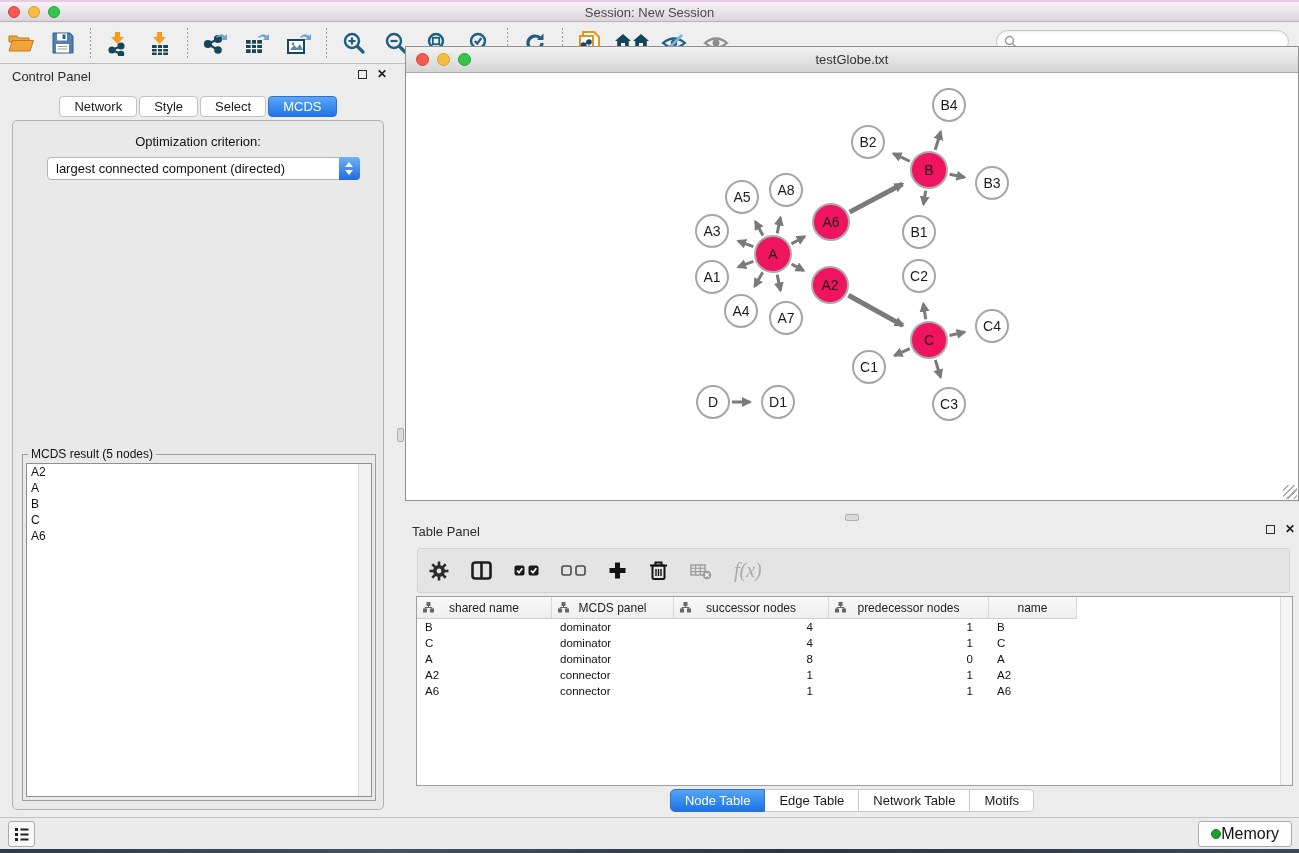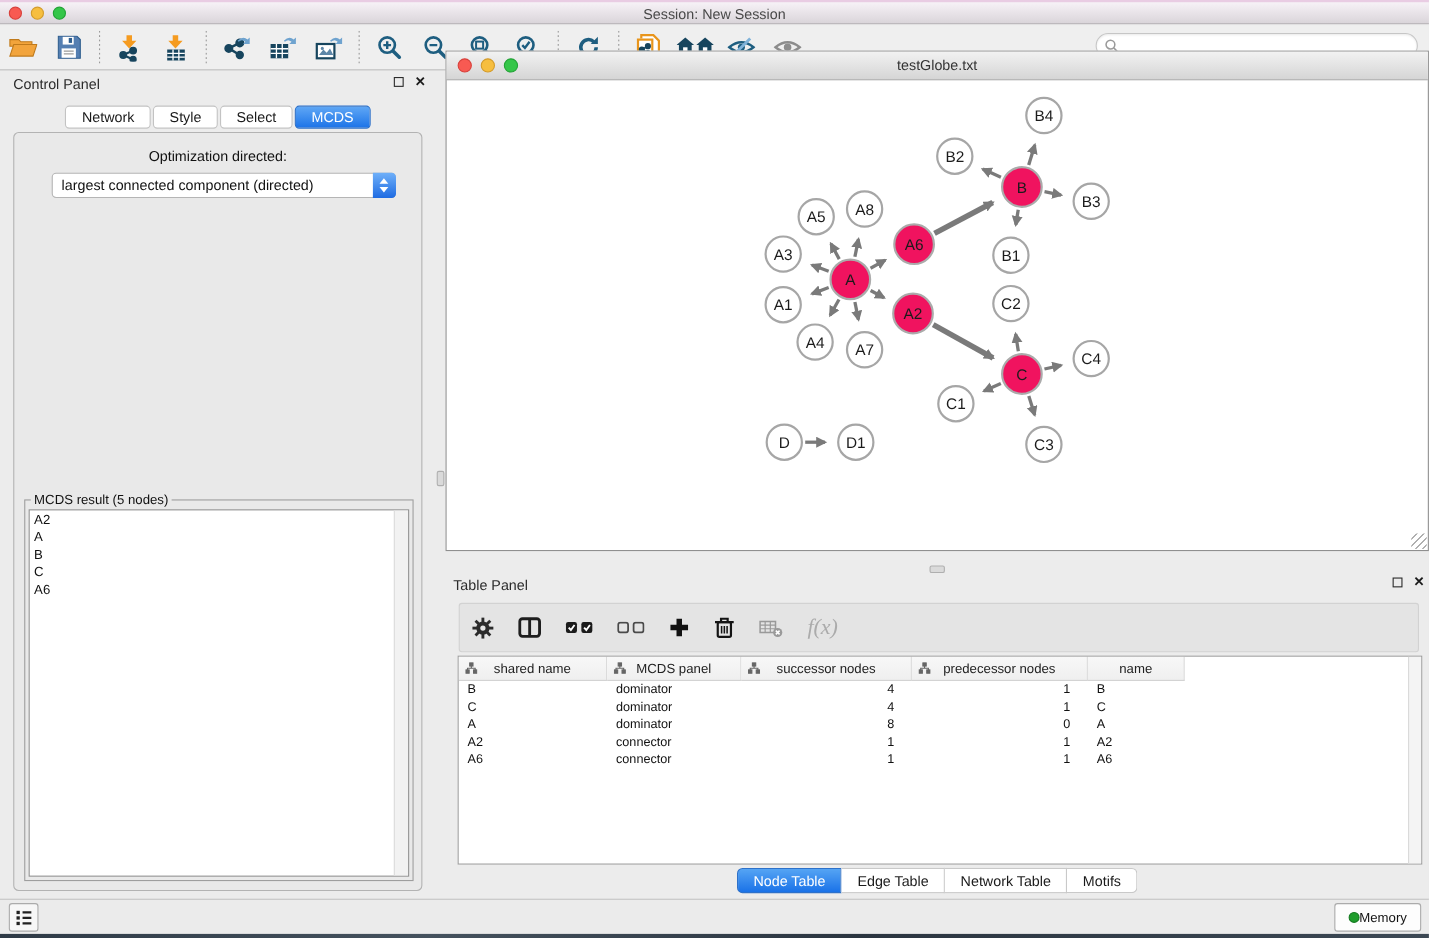--- a/index.html
+++ b/index.html
@@ -116,21 +116,21 @@
   .seg.active { background:linear-gradient(#55A4F4,#1A72E8); border-color:#2E71C9; color:#fff; }
 
   
   .statusbar { position:absolute; left:0; top:817px; width:1299px; height:32px;
     background:#EBEBEB; border-top:1px solid #C4C4C4; }
   .status-left-btn { position:absolute; left:8px; top:3px; width:27px; height:26px;
     background:#F7F7F7; border:1px solid #ABABAB; border-radius:3px;
     display:flex; align-items:center; justify-content:center; }
   .memory-btn { position:absolute; right:7px; top:3px; height:26px; padding:0 12px;
     background:#FDFDFD; border:1px solid #ABABAB; border-radius:3px;
-    display:flex; align-items:center; gap:0; font-size:12px; color:#111; }
+    display:flex; align-items:center; gap:0; font-size:16px; color:#111; }
   .mem-dot { width:10px; height:10px; border-radius:50%; background:#1F9D2C; border:1px solid #147A20; }
   .desktop-strip { position:absolute; left:0; bottom:0; width:1299px; height:4px;
     background:linear-gradient(90deg,#2E3A46,#45525E 30%,#2B3540 60%,#3C4854); }
 </style>
 </head>
 <body>
 
 <div class="titlebar">
   <div class="tl-lights">
     <span class="light red"></span>
@@ -293,21 +293,21 @@
       <span class="close-x">✕</span>
     </span>
   </div>
   <div class="cp-tabs" id="control-tabs">
       <div class="cp-tab">Network</div>
       <div class="cp-tab">Style</div>
       <div class="cp-tab">Select</div>
       <div class="cp-tab active">MCDS</div>
     </div>
   <div class="cp-content">
-    <div class="opt-label">Optimization directed:</div>
+    <div class="opt-label">Optimization criterion:</div>
     <div class="dropdown">
       <span class="dd-text">largest connected component (directed)</span>
       <span class="dd-stepper"></span>
     </div>
     <div class="mcds-fieldset">
       <span class="mcds-legend">MCDS result (5 nodes)</span>
       <div class="mcds-listbox">
         <div id="mcds-list">
             <div class="mcds-item">A2</div>
             <div class="mcds-item">A</div>

